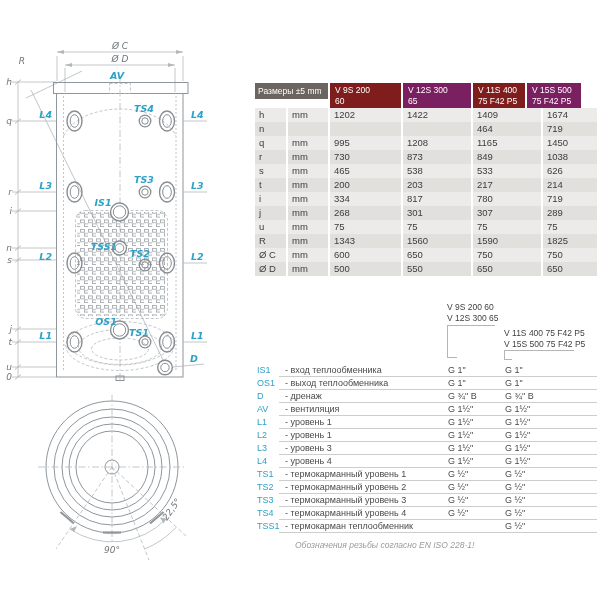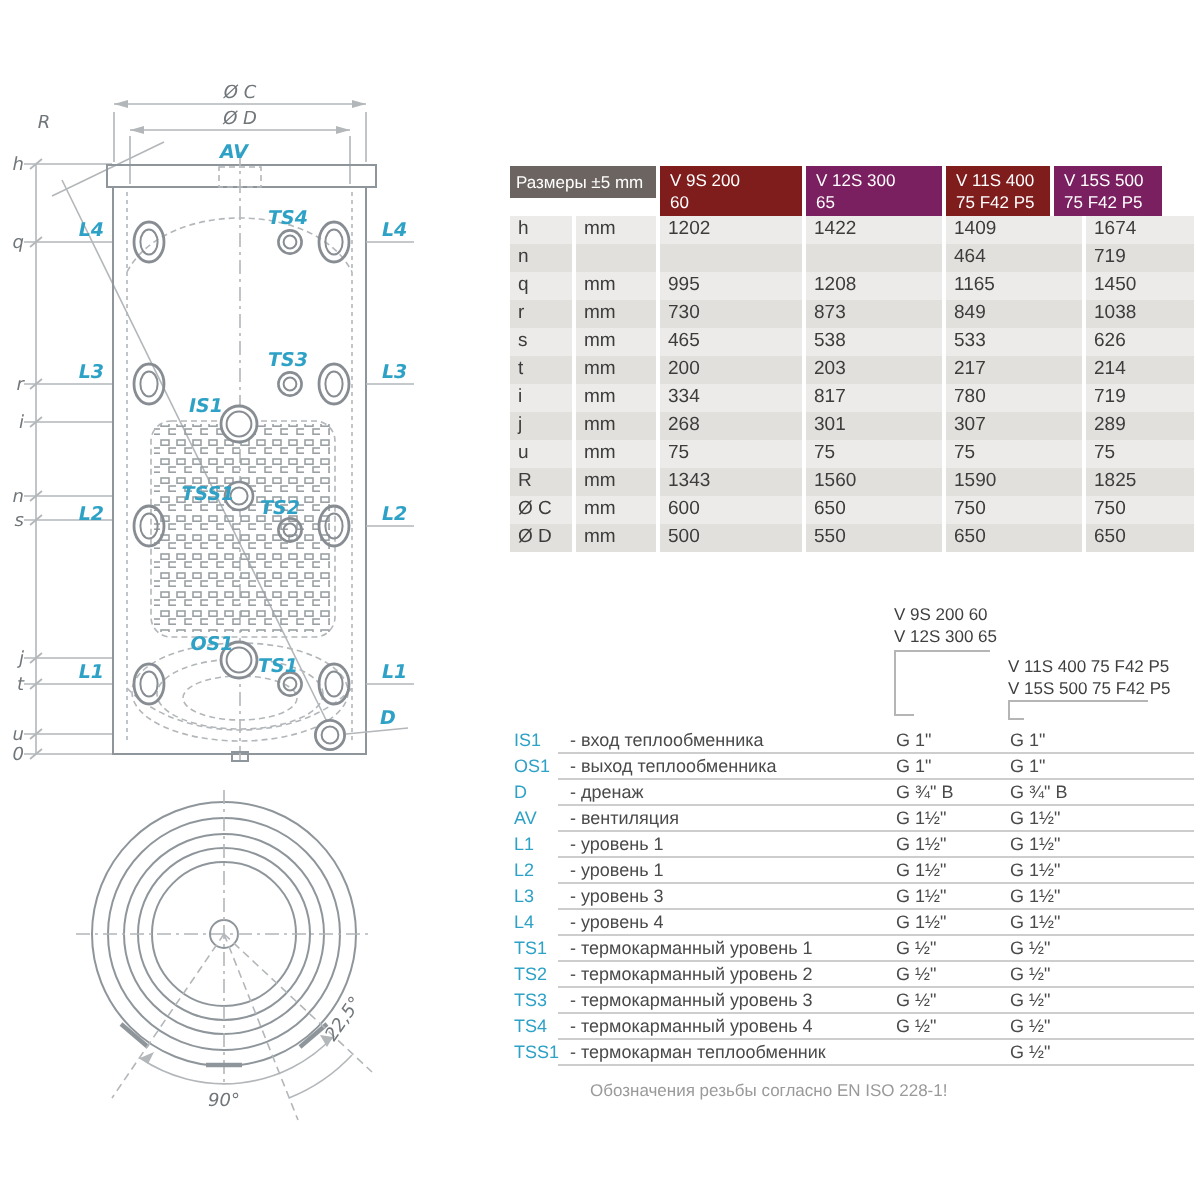--- a/index.html
+++ b/index.html
@@ -43,21 +43,21 @@
   .b1b{left:192px;top:23px;width:0;height:33px;border-left-width:1px}
   .b1c{left:192px;top:55px;width:10px;height:0;border-top-width:1px}
   .b2a{left:249px;top:48px;width:70px;height:0;border-top-width:1px}
   .b2b{left:249px;top:48px;width:0;height:10px;border-left-width:1px}
   .b2c{left:249px;top:57px;width:8px;height:0;border-top-width:1px}
   .ct-rows{position:absolute;left:0;top:62px;width:342px}
   .ct-row{position:relative;display:grid;grid-template-columns:28px 163px 57px 1fr;
           height:13px;line-height:13px;padding-left:2px;box-sizing:border-box;white-space:nowrap}
   .ct-row::after{content:"";position:absolute;left:24px;right:0;bottom:0;border-bottom:1px solid #cdcdcd}
   .ct-code{color:#2ea2c6}
-  .ct-note{position:absolute;left:40px;top:238px;color:#9a9a9a;font-size:8.5px;white-space:nowrap}
+  .ct-note{position:absolute;left:40px;top:238px;font-style:italic;color:#9a9a9a;font-size:8.5px;white-space:nowrap}
 </style>
 </head>
 <body>
 
 <svg class="drawing" width="600" height="600" viewBox="0 0 600 600">
   <defs>
     <pattern id="coilp" width="8" height="9.5" patternUnits="userSpaceOnUse">
       <rect x="0.5" y="1.5" width="4" height="2.6" fill="none" stroke="#9aa0a4" stroke-width="0.8"></rect>
       <rect x="4.5" y="5.5" width="4" height="2.6" fill="none" stroke="#9aa0a4" stroke-width="0.8"></rect>
     </pattern>

